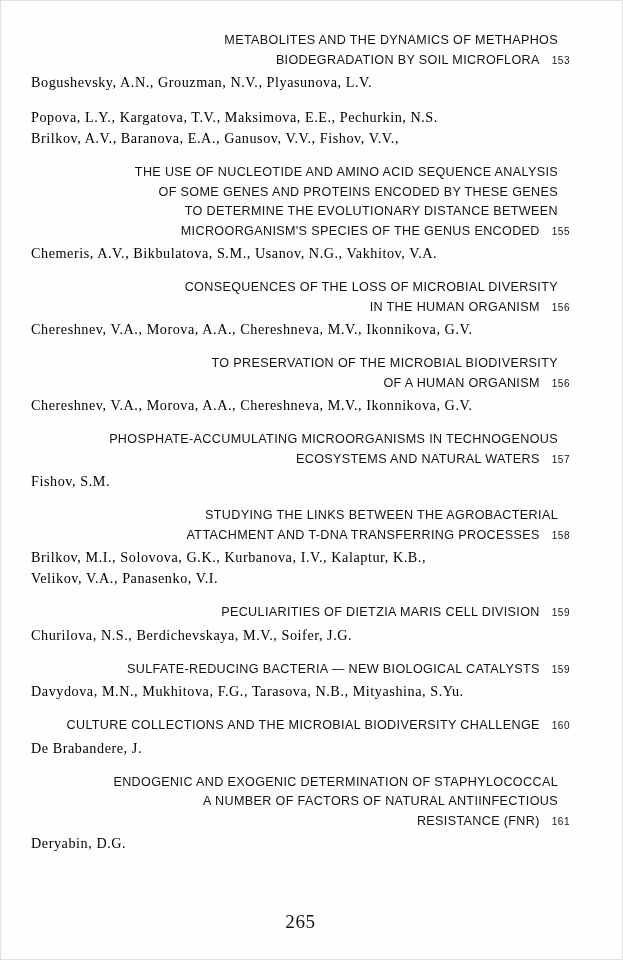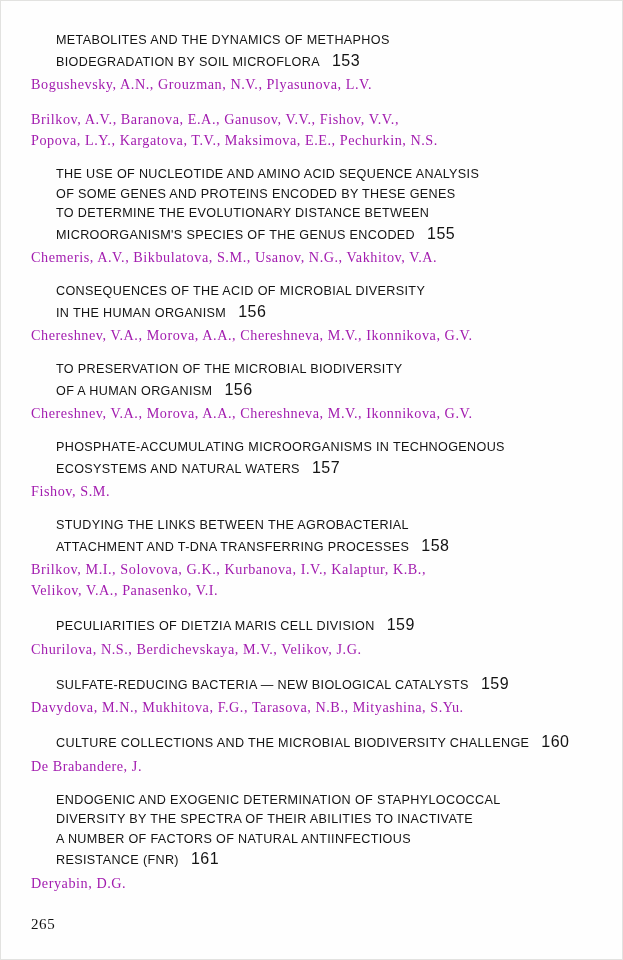--- a/index.html
+++ b/index.html
@@ -26,46 +26,46 @@
   }
   .title-block {
     font-family: "Liberation Sans", sans-serif;
     font-size: 12.6px;
     letter-spacing: 0.35px;
     line-height: 19.5px;
     font-weight: 500;
   }
   .title-line {
     display: flex;
-    justify-content: flex-start;
+    justify-content: flex-end;
     align-items: baseline;
     padding-left: 25px;
   }
   .title-line .title-text {
     padding-right: 12px;
   }
   .page-num {
     font-family: "Liberation Sans", sans-serif;
-    font-size: 16px;
+    font-size: 10px;
     letter-spacing: 0.5px;
     white-space: nowrap;
   }
   .authors-block {
     margin-top: 2px;
     font-family: "Liberation Serif", "DejaVu Serif", serif;
     font-size: 14.2px;
     letter-spacing: 0.55px;
     line-height: 21px;
-    color: #a21caf;
+    color: #000000;
   }
   .footer {
     margin-top: auto;
-    text-align: left;
+    text-align: center;
     font-family: "Liberation Serif", "DejaVu Serif", serif;
-    font-size: 15px;
+    font-size: 19px;
     letter-spacing: 0.6px;
   }
 </style>
 </head>
 <body>
 
 <div class="page">
   <div class="toc-list">
   <div class="entry">
     <div class="title-block">
@@ -77,22 +77,22 @@
             <span class="page-num">153</span>
           </div>
         </div>
     <div class="authors-block">
           <div class="author-line">Bogushevsky, A.N., Grouzman, N.V., Plyasunova, L.V.</div>
         </div>
   </div>
 
   <div class="entry">
     <div class="authors-block">
+          <div class="author-line">Popova, L.Y., Kargatova, T.V., Maksimova, E.E., Pechurkin, N.S.</div>
           <div class="author-line">Brilkov, A.V., Baranova, E.A., Ganusov, V.V., Fishov, V.V.,</div>
-          <div class="author-line">Popova, L.Y., Kargatova, T.V., Maksimova, E.E., Pechurkin, N.S.</div>
         </div>
   </div>
 
   <div class="entry">
     <div class="title-block">
           <div class="title-line">
             <span class="title-text">THE USE OF NUCLEOTIDE AND AMINO ACID SEQUENCE ANALYSIS</span>
           </div>
           <div class="title-line">
             <span class="title-text">OF SOME GENES AND PROTEINS ENCODED BY THESE GENES</span>
@@ -106,21 +106,21 @@
           </div>
         </div>
     <div class="authors-block">
           <div class="author-line">Chemeris, A.V., Bikbulatova, S.M., Usanov, N.G., Vakhitov, V.A.</div>
         </div>
   </div>
 
   <div class="entry">
     <div class="title-block">
           <div class="title-line">
-            <span class="title-text">CONSEQUENCES OF THE ACID OF MICROBIAL DIVERSITY</span>
+            <span class="title-text">CONSEQUENCES OF THE LOSS OF MICROBIAL DIVERSITY</span>
           </div>
           <div class="title-line">
             <span class="title-text">IN THE HUMAN ORGANISM</span>
             <span class="page-num">156</span>
           </div>
         </div>
     <div class="authors-block">
           <div class="author-line">Chereshnev, V.A., Morova, A.A., Chereshneva, M.V., Ikonnikova, G.V.</div>
         </div>
   </div>
@@ -172,21 +172,21 @@
   </div>
 
   <div class="entry">
     <div class="title-block">
           <div class="title-line">
             <span class="title-text">PECULIARITIES OF DIETZIA MARIS CELL DIVISION</span>
             <span class="page-num">159</span>
           </div>
         </div>
     <div class="authors-block">
-          <div class="author-line">Churilova, N.S., Berdichevskaya, M.V., Velikov, J.G.</div>
+          <div class="author-line">Churilova, N.S., Berdichevskaya, M.V., Soifer, J.G.</div>
         </div>
   </div>
 
   <div class="entry">
     <div class="title-block">
           <div class="title-line">
             <span class="title-text">SULFATE-REDUCING BACTERIA — NEW BIOLOGICAL CATALYSTS</span>
             <span class="page-num">159</span>
           </div>
         </div>
@@ -204,23 +204,20 @@
         </div>
     <div class="authors-block">
           <div class="author-line">De Brabandere, J.</div>
         </div>
   </div>
 
   <div class="entry">
     <div class="title-block">
           <div class="title-line">
             <span class="title-text">ENDOGENIC AND EXOGENIC DETERMINATION OF STAPHYLOCOCCAL</span>
-          </div>
-          <div class="title-line">
-            <span class="title-text">DIVERSITY BY THE SPECTRA OF THEIR ABILITIES TO INACTIVATE</span>
           </div>
           <div class="title-line">
             <span class="title-text">A NUMBER OF FACTORS OF NATURAL ANTIINFECTIOUS</span>
           </div>
           <div class="title-line">
             <span class="title-text">RESISTANCE (FNR)</span>
             <span class="page-num">161</span>
           </div>
         </div>
     <div class="authors-block">

